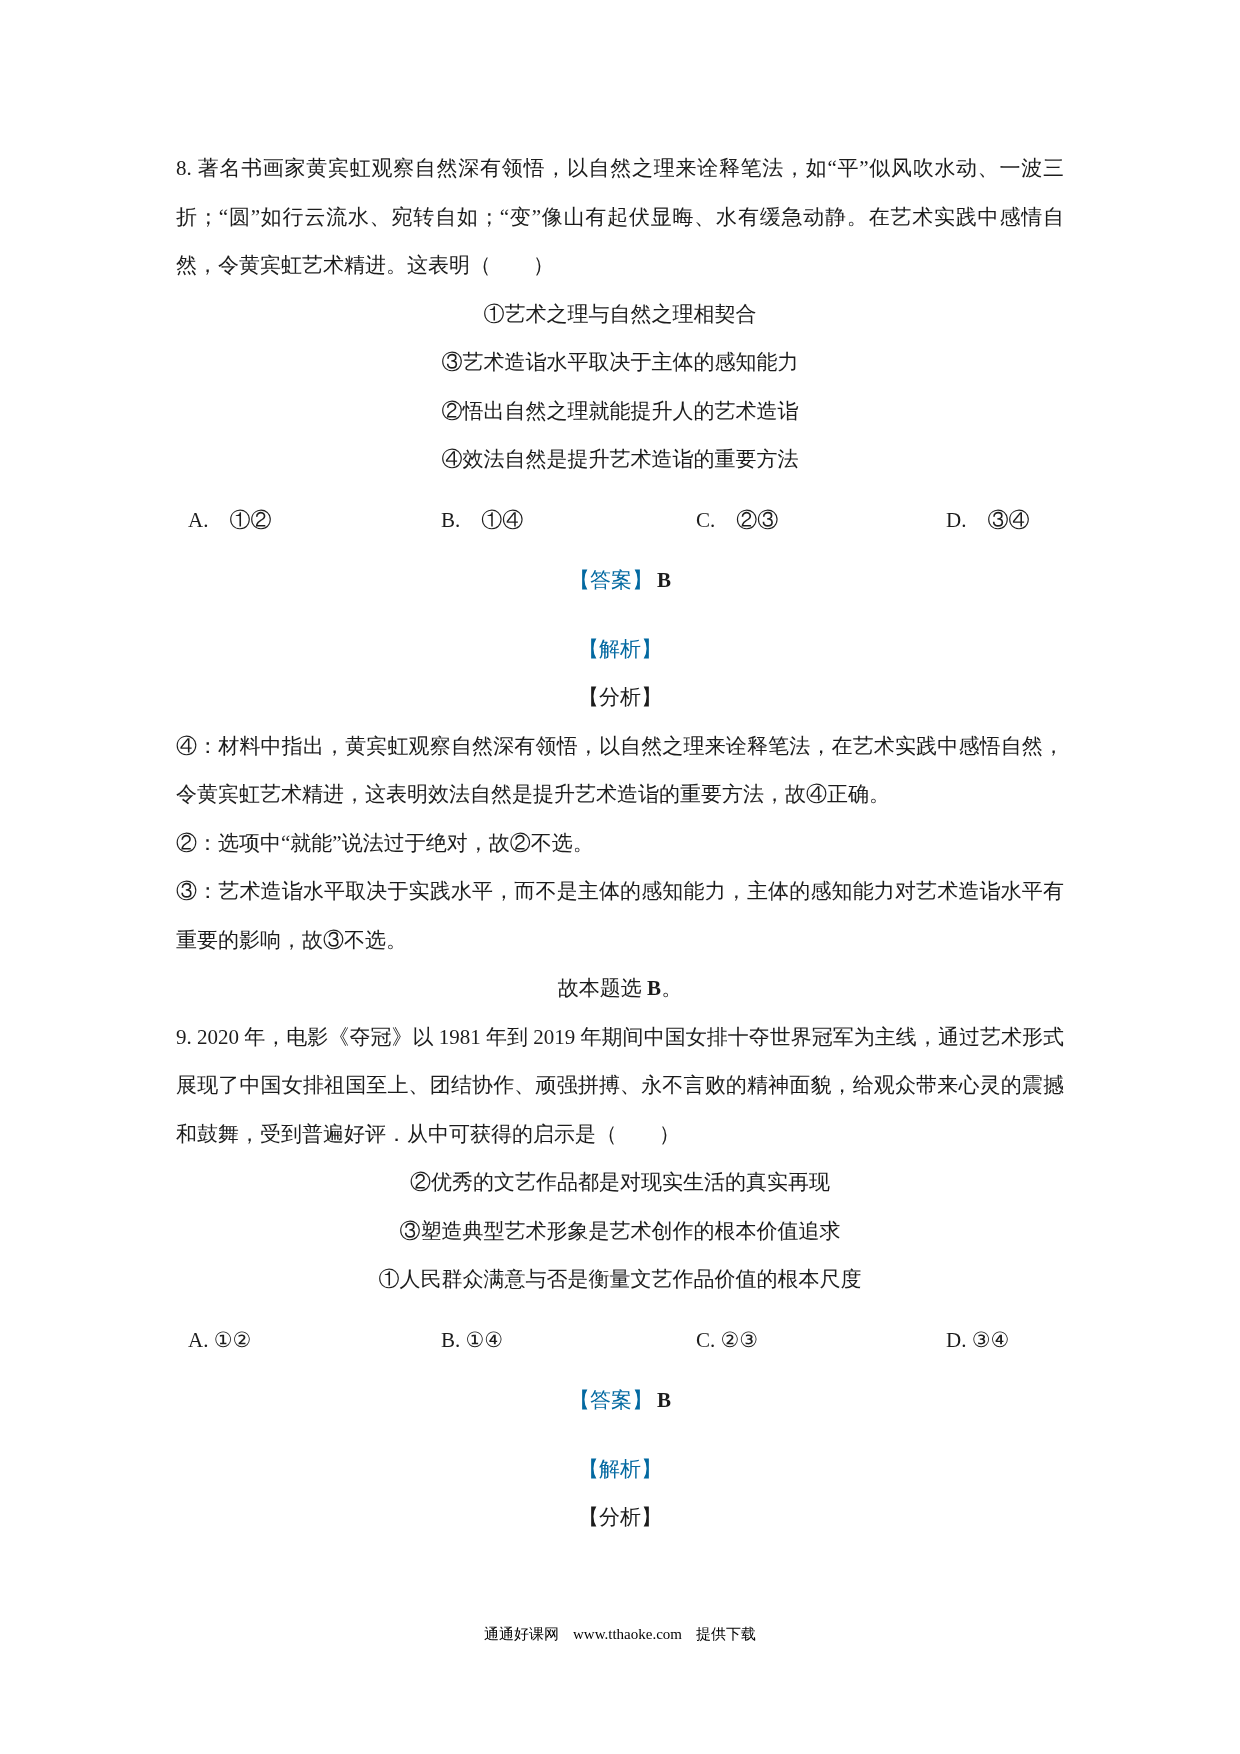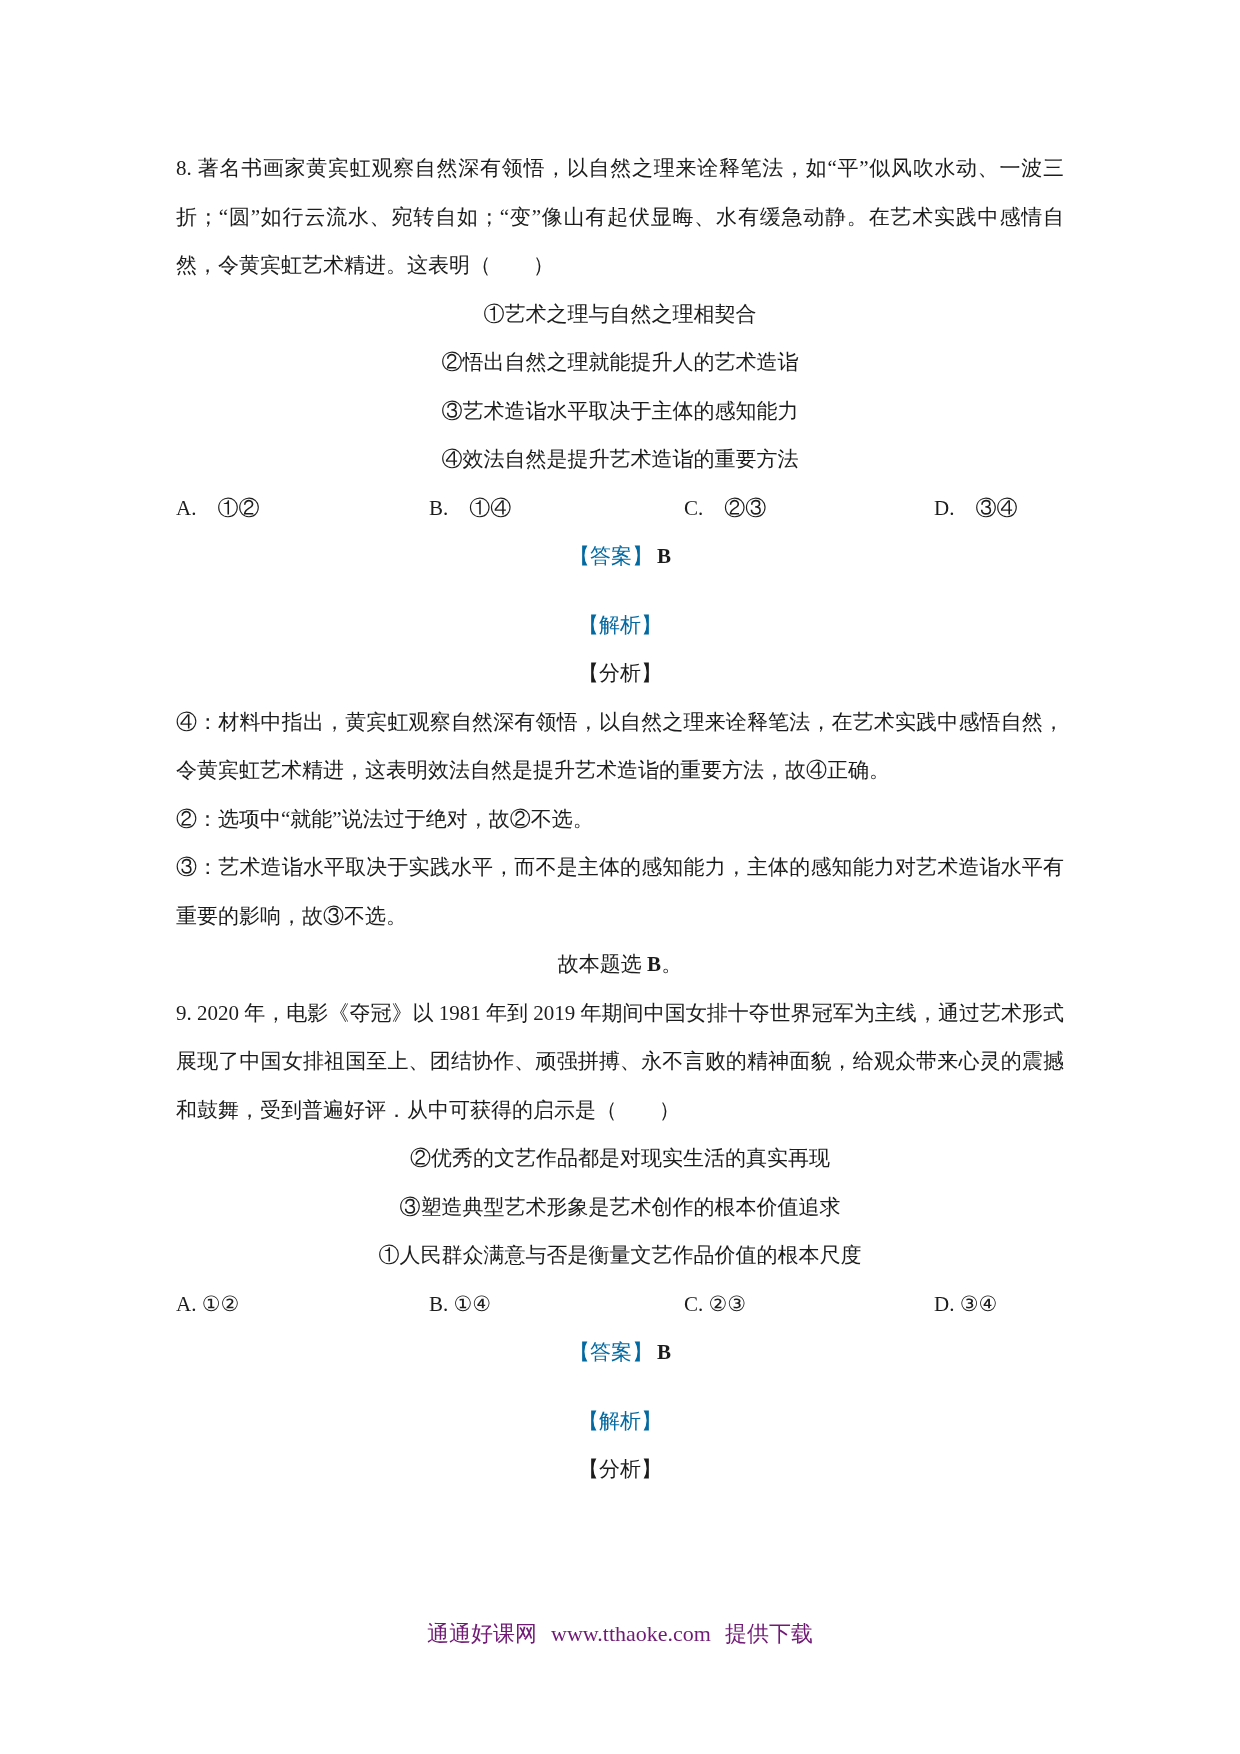--- a/index.html
+++ b/index.html
@@ -30,21 +30,21 @@
     text-align: justify;
     text-justify: inter-character;
   }
   .para.single {
     text-align: center;
   }
   .options-row {
     display: grid;
     grid-template-columns: 253px 255px 250px auto;
     line-height: 48.5px;
-    margin: 0;
+    margin: 12px;
   }
   .opt {
     white-space: nowrap;
   }
   .blue {
     color: #0369a1;
     margin-top: 20px;
   }
   .answer-letter {
     font-weight: bold;
@@ -55,35 +55,35 @@
     font-weight: bold;
   }
   .footer {
     position: absolute;
     left: 0;
     top: 1622px;
     width: 100%;
     display: flex;
     justify-content: center;
     gap: 14px;
-    font-size: 22px;
-    color: #701a75;
+    font-size: 15px;
+    color: #000000;
     line-height: 24px;
   }
 </style>
 </head>
 <body>
 
 <div class="page">
   <div class="content">
 
     <p class="para">8. 著名书画家黄宾虹观察自然深有领悟，以自然之理来诠释笔法，如“平”似风吹水动、一波三折；“圆”如行云流水、宛转自如；“变”像山有起伏显晦、水有缓急动静。在艺术实践中感情自然，令黄宾虹艺术精进。这表明（　　）</p>
     <p class="para single">①艺术之理与自然之理相契合</p>
+    <p class="para single">③艺术造诣水平取决于主体的感知能力</p>
     <p class="para single">②悟出自然之理就能提升人的艺术造诣</p>
-    <p class="para single">③艺术造诣水平取决于主体的感知能力</p>
     <p class="para single">④效法自然是提升艺术造诣的重要方法</p>
 
     <div class="options-row">
       <span class="opt">A.　①②</span>
       <span class="opt">B.　①④</span>
       <span class="opt">C.　②③</span>
       <span class="opt">D.　③④</span>
     </div>
 
     <p class="para single">

